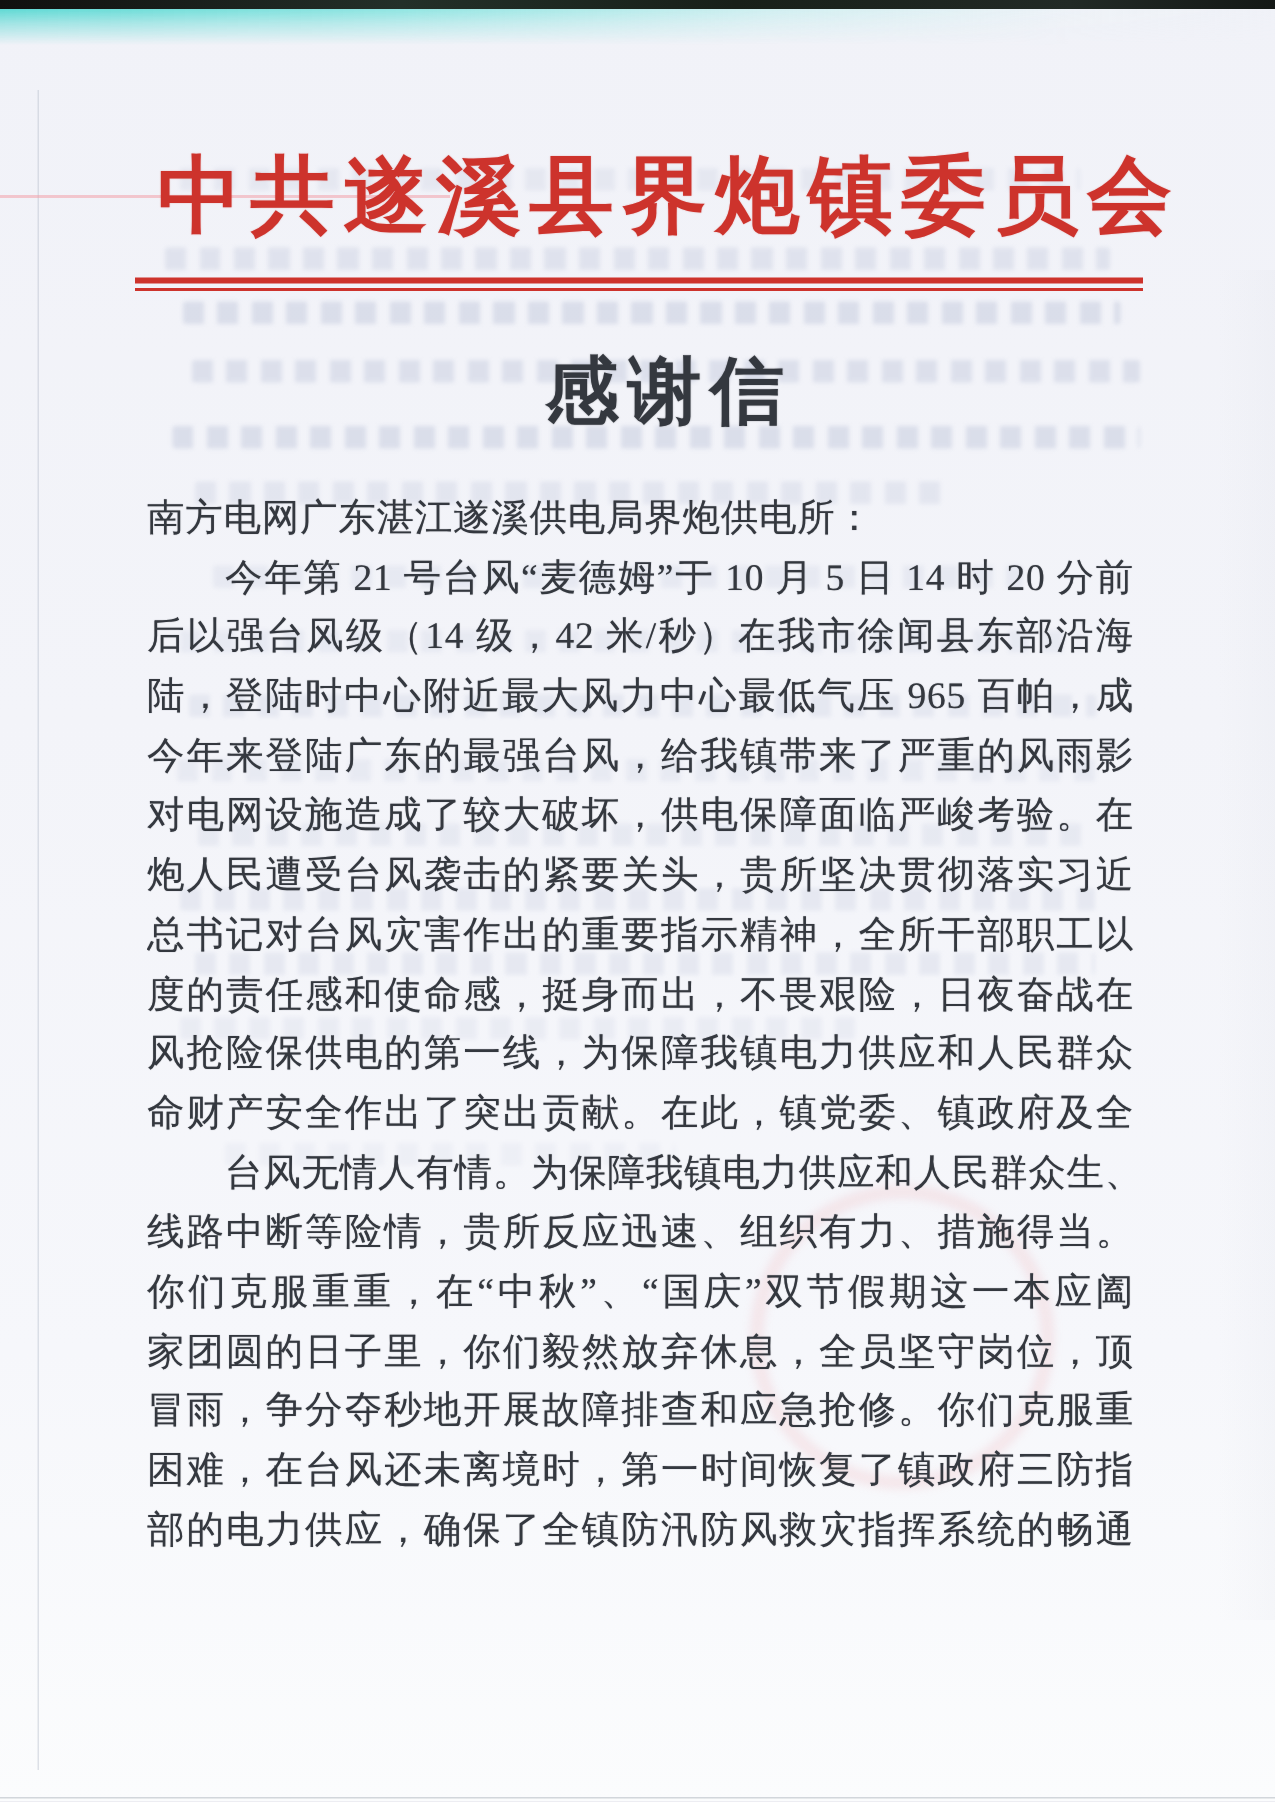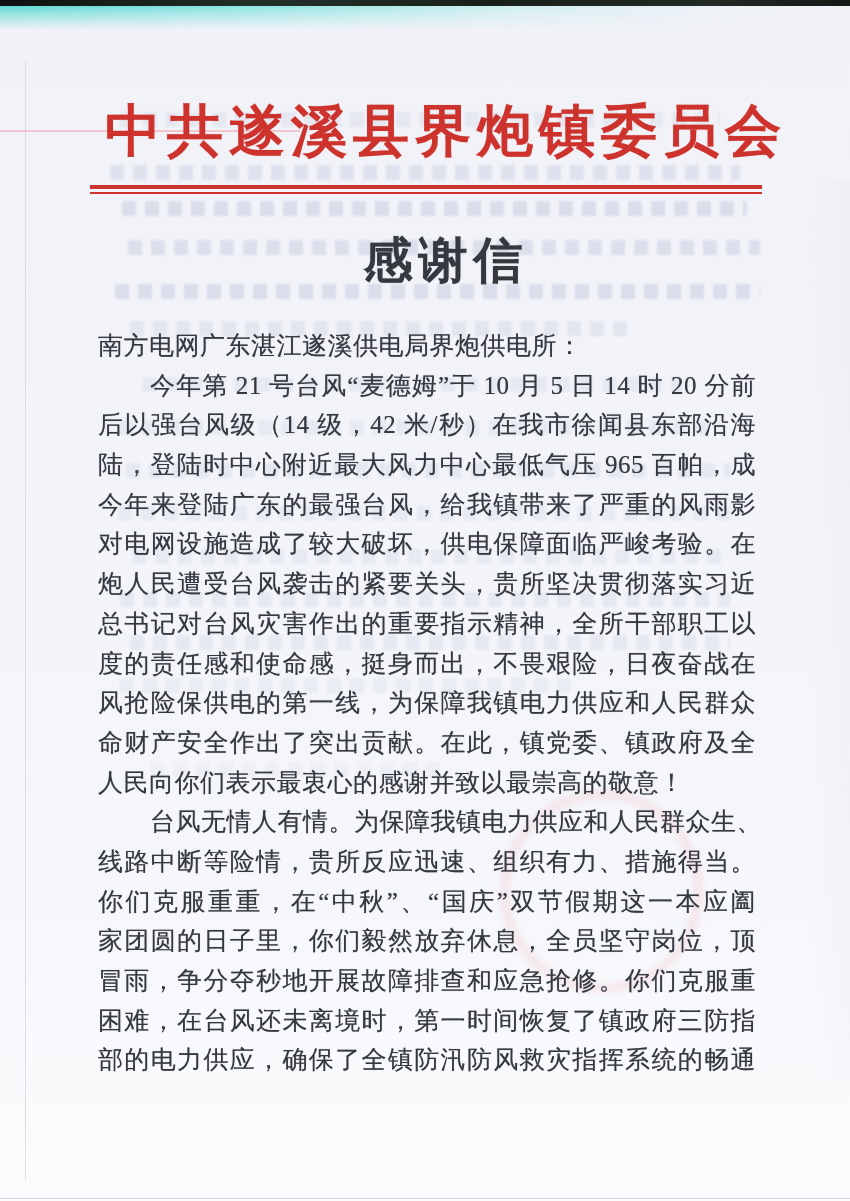--- a/index.html
+++ b/index.html
@@ -98,21 +98,20 @@
     <p class="just indent">今年第 21 号台风“麦德姆”于 10 月 5 日 14 时 20 分前</p>
     <p class="just">后以强台风级（14 级，42 米/秒）在我市徐闻县东部沿海登</p>
     <p class="just">陆，登陆时中心附近最大风力中心最低气压 965 百帕，成为</p>
     <p class="just">今年来登陆广东的最强台风，给我镇带来了严重的风雨影响，</p>
     <p class="just">对电网设施造成了较大破坏，供电保障面临严峻考验。在界</p>
     <p class="just">炮人民遭受台风袭击的紧要关头，贵所坚决贯彻落实习近平</p>
     <p class="just">总书记对台风灾害作出的重要指示精神，全所干部职工以高</p>
     <p class="just">度的责任感和使命感，挺身而出，不畏艰险，日夜奋战在抗</p>
     <p class="just">风抢险保供电的第一线，为保障我镇电力供应和人民群众生</p>
     <p class="just">命财产安全作出了突出贡献。在此，镇党委、镇政府及全镇</p>
-    <p>人民向你们表示最衷心的感谢并致以最崇高的敬意！</p>
     <p class="indent">台风无情人有情。为保障我镇电力供应和人民群众生、</p>
     <p class="just">线路中断等险情，贵所反应迅速、组织有力、措施得当。尤</p>
     <p class="just">你们克服重重，在“中秋”、“国庆”双节假期这一本应阖</p>
     <p class="just">家团圆的日子里，你们毅然放弃休息，全员坚守岗位，顶风</p>
     <p class="just">冒雨，争分夺秒地开展故障排查和应急抢修。你们克服重重</p>
     <p class="just">困难，在台风还未离境时，第一时间恢复了镇政府三防指挥</p>
     <p class="just">部的电力供应，确保了全镇防汛防风救灾指挥系统的畅通无</p>
   </main>
 </div>
 

